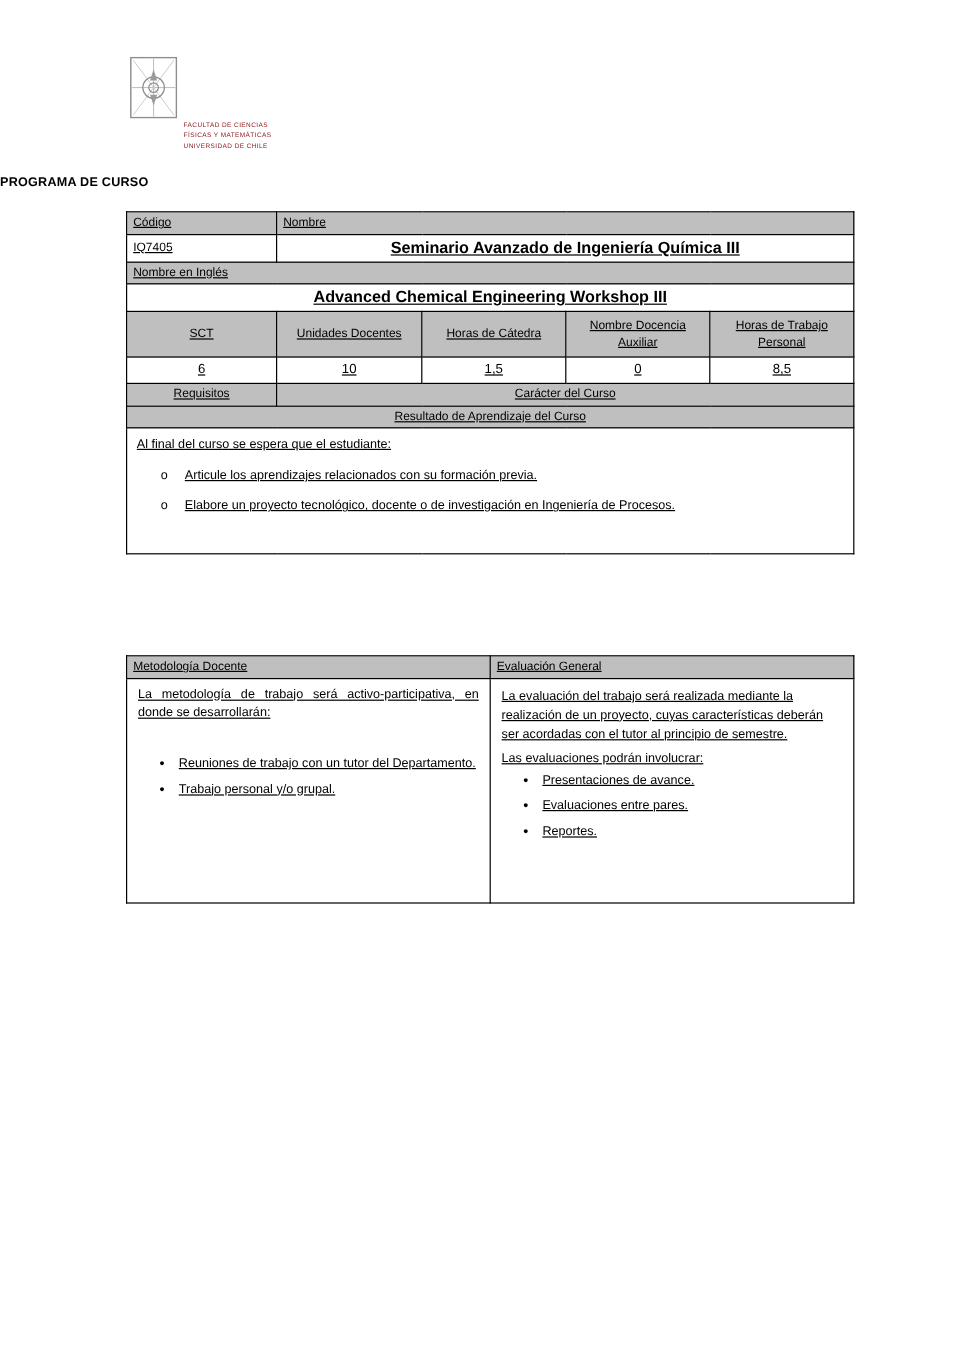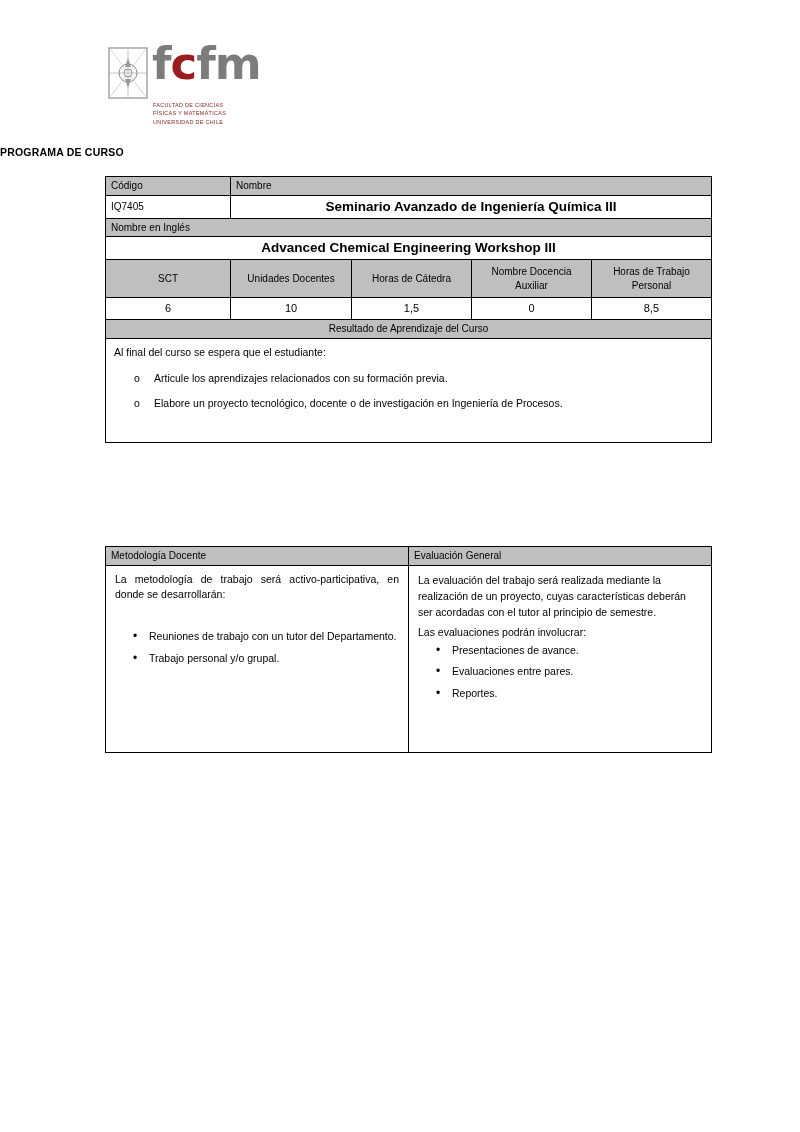--- a/index.html
+++ b/index.html
@@ -72,20 +72,21 @@
     text-align: left;
     font-size: 10.5px;
     font-weight: bold;
     letter-spacing: 0.2px;
   }
 
   
   table {
     border-collapse: collapse;
     table-layout: fixed;
+    text-decoration: underline;
   }
   .tbl-main {
     position: absolute;
     left: 105px;
     top: 176px;
     width: 606px;
   }
   .tbl-second {
     position: absolute;
     left: 105px;
@@ -201,21 +202,20 @@
         <line x1="20" y1="2" x2="20" y2="50" stroke="#b9b9b9" stroke-width="0.8"></line>
         <line x1="2" y1="26" x2="38" y2="26" stroke="#b9b9b9" stroke-width="0.8"></line>
         <line x1="3" y1="3" x2="37" y2="49" stroke="#c9c9c9" stroke-width="0.8"></line>
         <line x1="37" y1="3" x2="3" y2="49" stroke="#c9c9c9" stroke-width="0.8"></line>
         <circle cx="20" cy="26" r="9" fill="none" stroke="#8e8e8e" stroke-width="1"></circle>
         <circle cx="20" cy="26" r="4" fill="none" stroke="#8e8e8e" stroke-width="1"></circle>
         <path d="M20 11 L23 20 L17 20 Z" fill="#9a9a9a"></path>
         <path d="M20 41 L23 32 L17 32 Z" fill="#9a9a9a"></path>
       </svg>
     </div>
-    <div class="logo-word"><span>f</span><span class="accent">c</span><span>fm</span></div>
     <div class="logo-sub">
       <div>Facultad de Ciencias</div>
       <div>Físicas y Matemáticas</div>
       <div>Universidad de Chile</div>
     </div>
   </div>
 
   <div class="doc-title">PROGRAMA DE CURSO</div>
 
   <table class="tbl-main">
@@ -247,20 +247,24 @@
         <td class="shaded h-cell">Horas de Cátedra</td>
         <td class="shaded h-cell">Nombre Docencia Auxiliar</td>
         <td class="shaded h-cell">Horas de Trabajo Personal</td>
       </tr>
       <tr class="numrow">
         <td>6</td>
         <td>10</td>
         <td>1,5</td>
         <td>0</td>
         <td>8,5</td>
+      </tr>
+      <tr>
+        <td class="shaded ctr">Requisitos</td>
+        <td class="shaded ctr" colspan="4">Carácter del Curso</td>
       </tr>
       <tr>
         <td class="shaded ctr" colspan="5">Resultado de Aprendizaje del Curso</td>
       </tr>
       <tr>
         <td class="outcome-cell" colspan="5">
           <p class="lead">Al final del curso se espera que el estudiante:</p>
           <ul class="circles">
             <li>Articule los aprendizajes relacionados con su formación previa.</li>
             <li>Elabore un proyecto tecnológico, docente o de investigación en Ingeniería de Procesos.</li>

